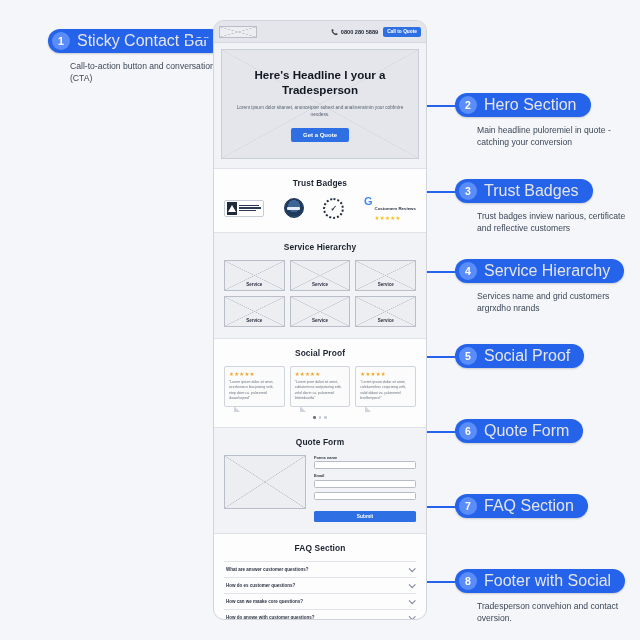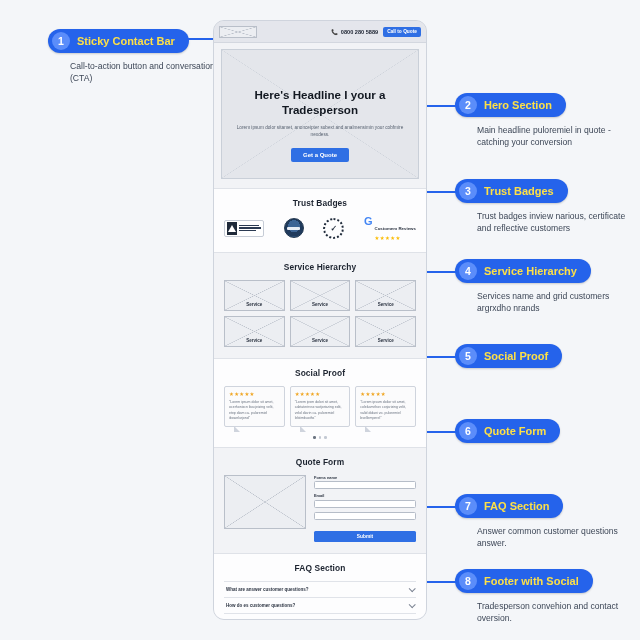--- a/index.html
+++ b/index.html
@@ -18,21 +18,21 @@
     background: #2563eb; border-radius: 999px;
     padding: 3px 14px 3px 4px;
     box-shadow: 0 1px 2px rgba(0,0,0,.18);
   }
   .pill .num {
     width: 18px; height: 18px; border-radius: 50%;
     background: #5b8dfa; color: #fff;
     font-size: 10.5px; font-weight: bold;
     display: flex; align-items: center; justify-content: center;
   }
-  .pill .ttl { color: #fde047; font-size: 11px; font-weight: bold; white-space: nowrap; }
+  .pill .ttl { color: #e5e5e5; font-size: 16px; font-weight: normal; white-space: nowrap; }
   .cdesc {
     margin-top: 7px; font-size: 8.6px; line-height: 1.45;
     color: #3d4757; max-width: 150px;
   }
   .cdesc.ind { margin-left: 22px; }
 
   
   .conn { position: absolute; height: 1.5px; background: #2563eb; }
   .dot {
     position: absolute; width: 7px; height: 7px; border-radius: 50%;
@@ -96,21 +96,21 @@
     overflow: hidden;
   }
   .hero-inner .xl1, .hero-inner .xl2 {
     position: absolute; left: 0; top: 0; width: 100%; height: 100%;
     pointer-events: none;
   }
   .hero-inner .xl1 { background: linear-gradient(to bottom right, transparent calc(50% - .4px), #cdd2da 50%, transparent calc(50% + .4px)); }
   .hero-inner .xl2 { background: linear-gradient(to top right, transparent calc(50% - .4px), #cdd2da 50%, transparent calc(50% + .4px)); }
   .hero-h {
     position: relative; font-size: 11.6px; font-weight: bold;
-    color: #121821; line-height: 1.28; margin-top: 20px;
+    color: #121821; line-height: 1.28;
   }
   .hero-p {
     position: relative; margin-top: 6px;
     font-size: 4.7px; color: #555f6e; line-height: 1.6;
   }
   .hero-cta {
     position: relative; margin-top: 9px;
     font-size: 6px; padding: 4px 12px; display: inline-block;
   }
 
@@ -271,21 +271,20 @@
     </div>
   </div>
   <div class="conn" style="left:419px; top:431px; width:40px;"></div>
   <div class="dot" style="left:415px; top:427.5px;"></div>
 
   <div class="callout" style="left:455px; top:494px;">
     <div class="pill">
       <span class="num">7</span>
       <span class="ttl">FAQ Section</span>
     </div>
-    <div class="cdesc ind">Answer common customer questions answer.</div>
   </div>
   <div class="conn" style="left:419px; top:506px; width:40px;"></div>
   <div class="dot" style="left:415px; top:502.5px;"></div>
 
   <div class="callout" style="left:455px; top:569px;">
     <div class="pill">
       <span class="num">8</span>
       <span class="ttl">Footer with Social</span>
     </div>
     <div class="cdesc ind">Tradesperson convehion and contact oversion.</div>

